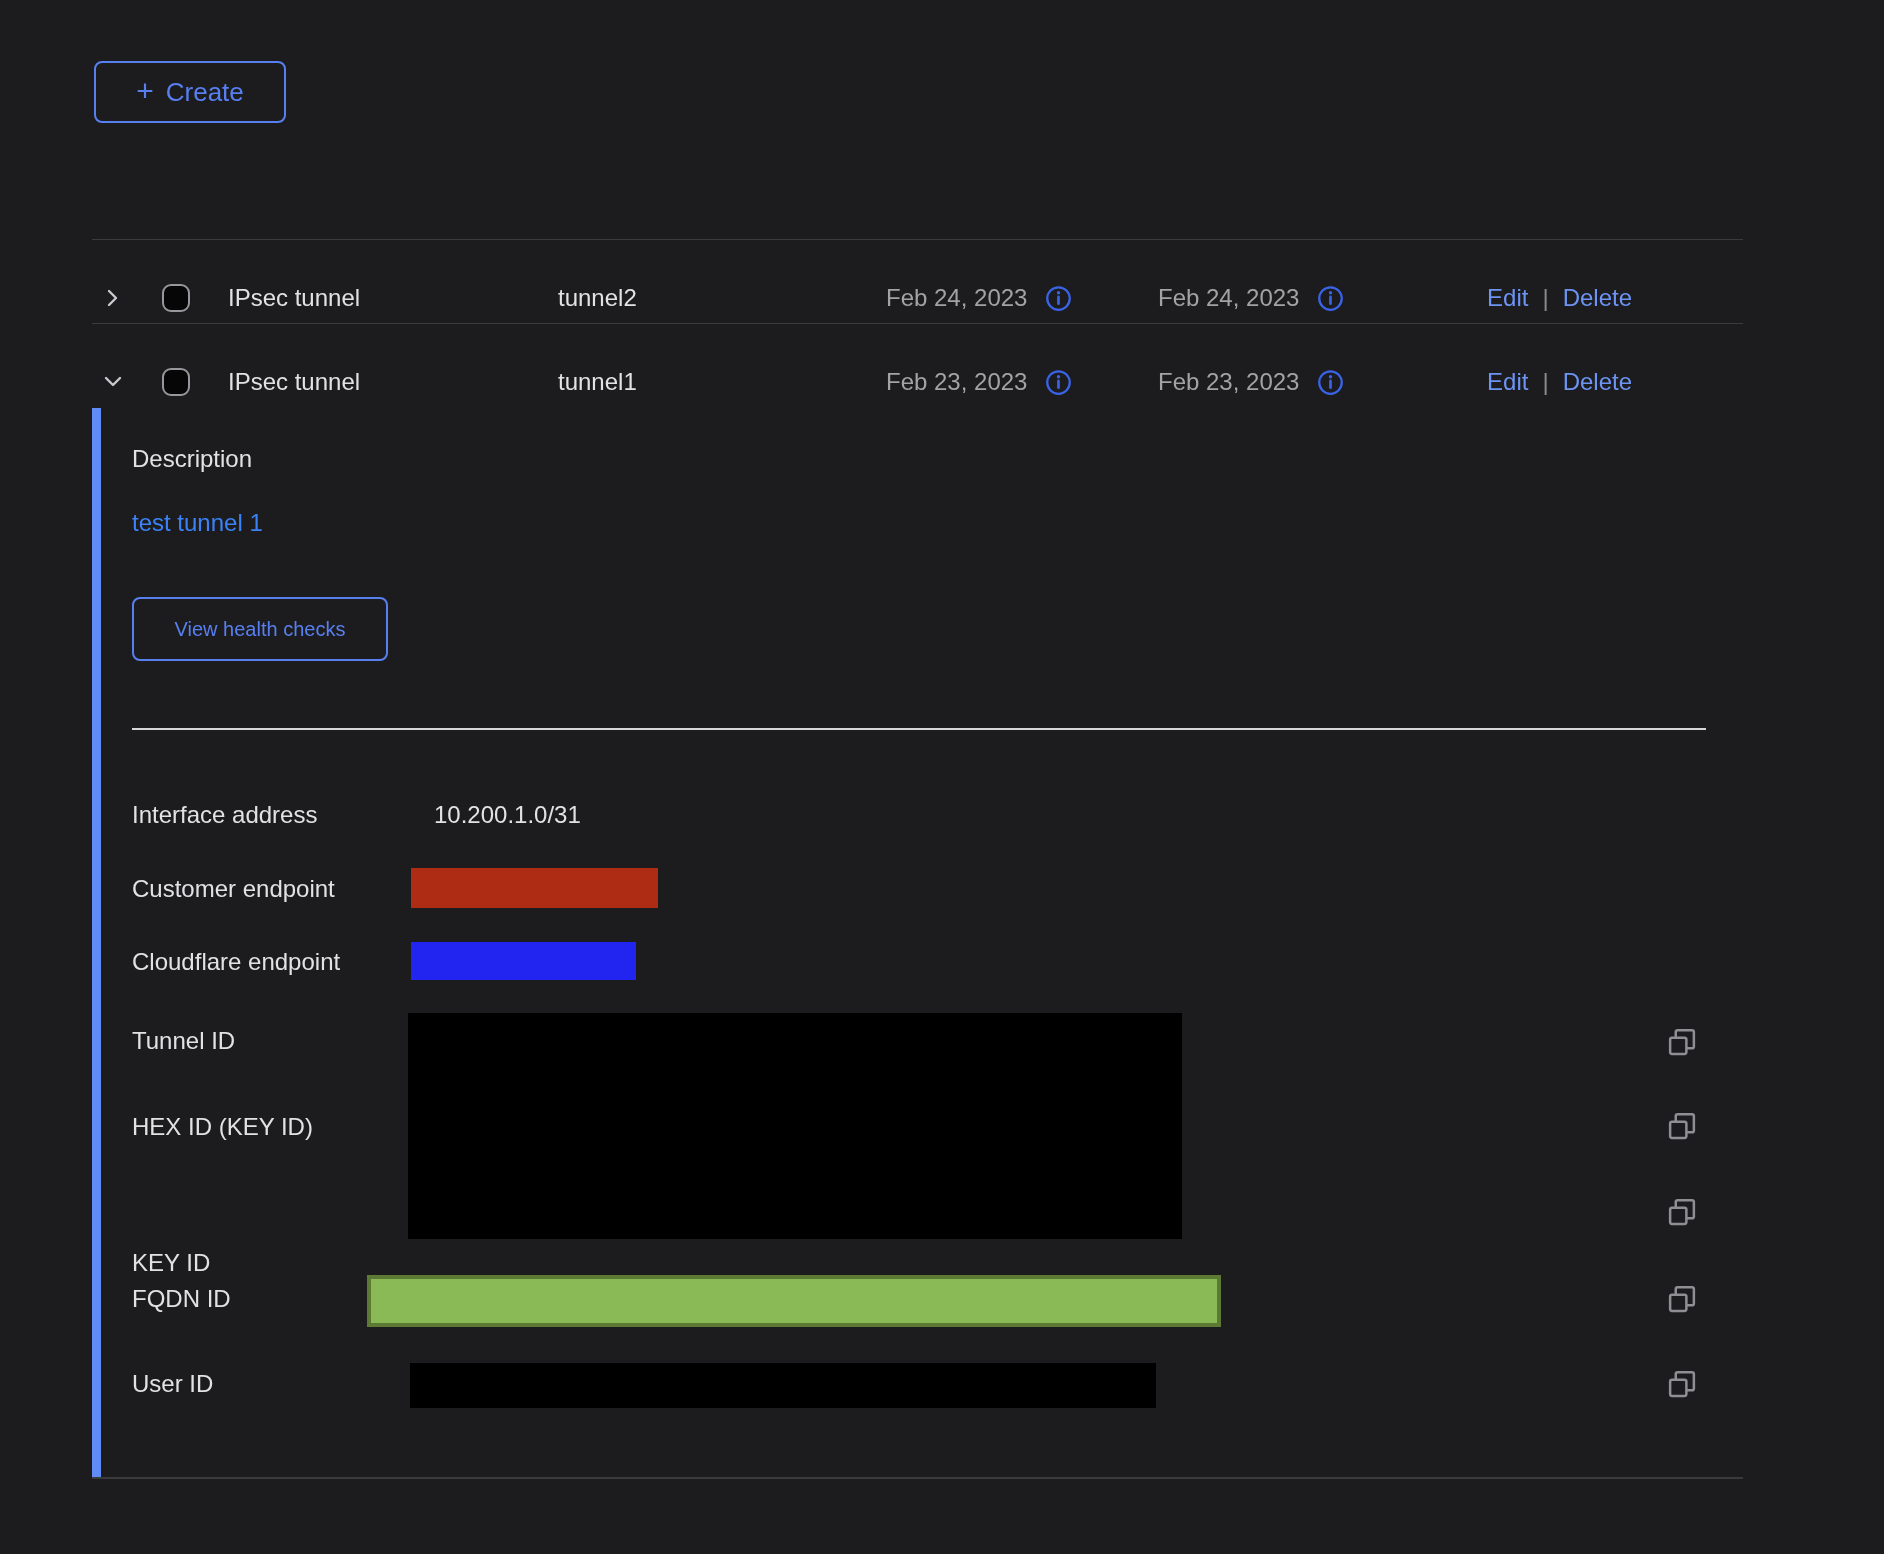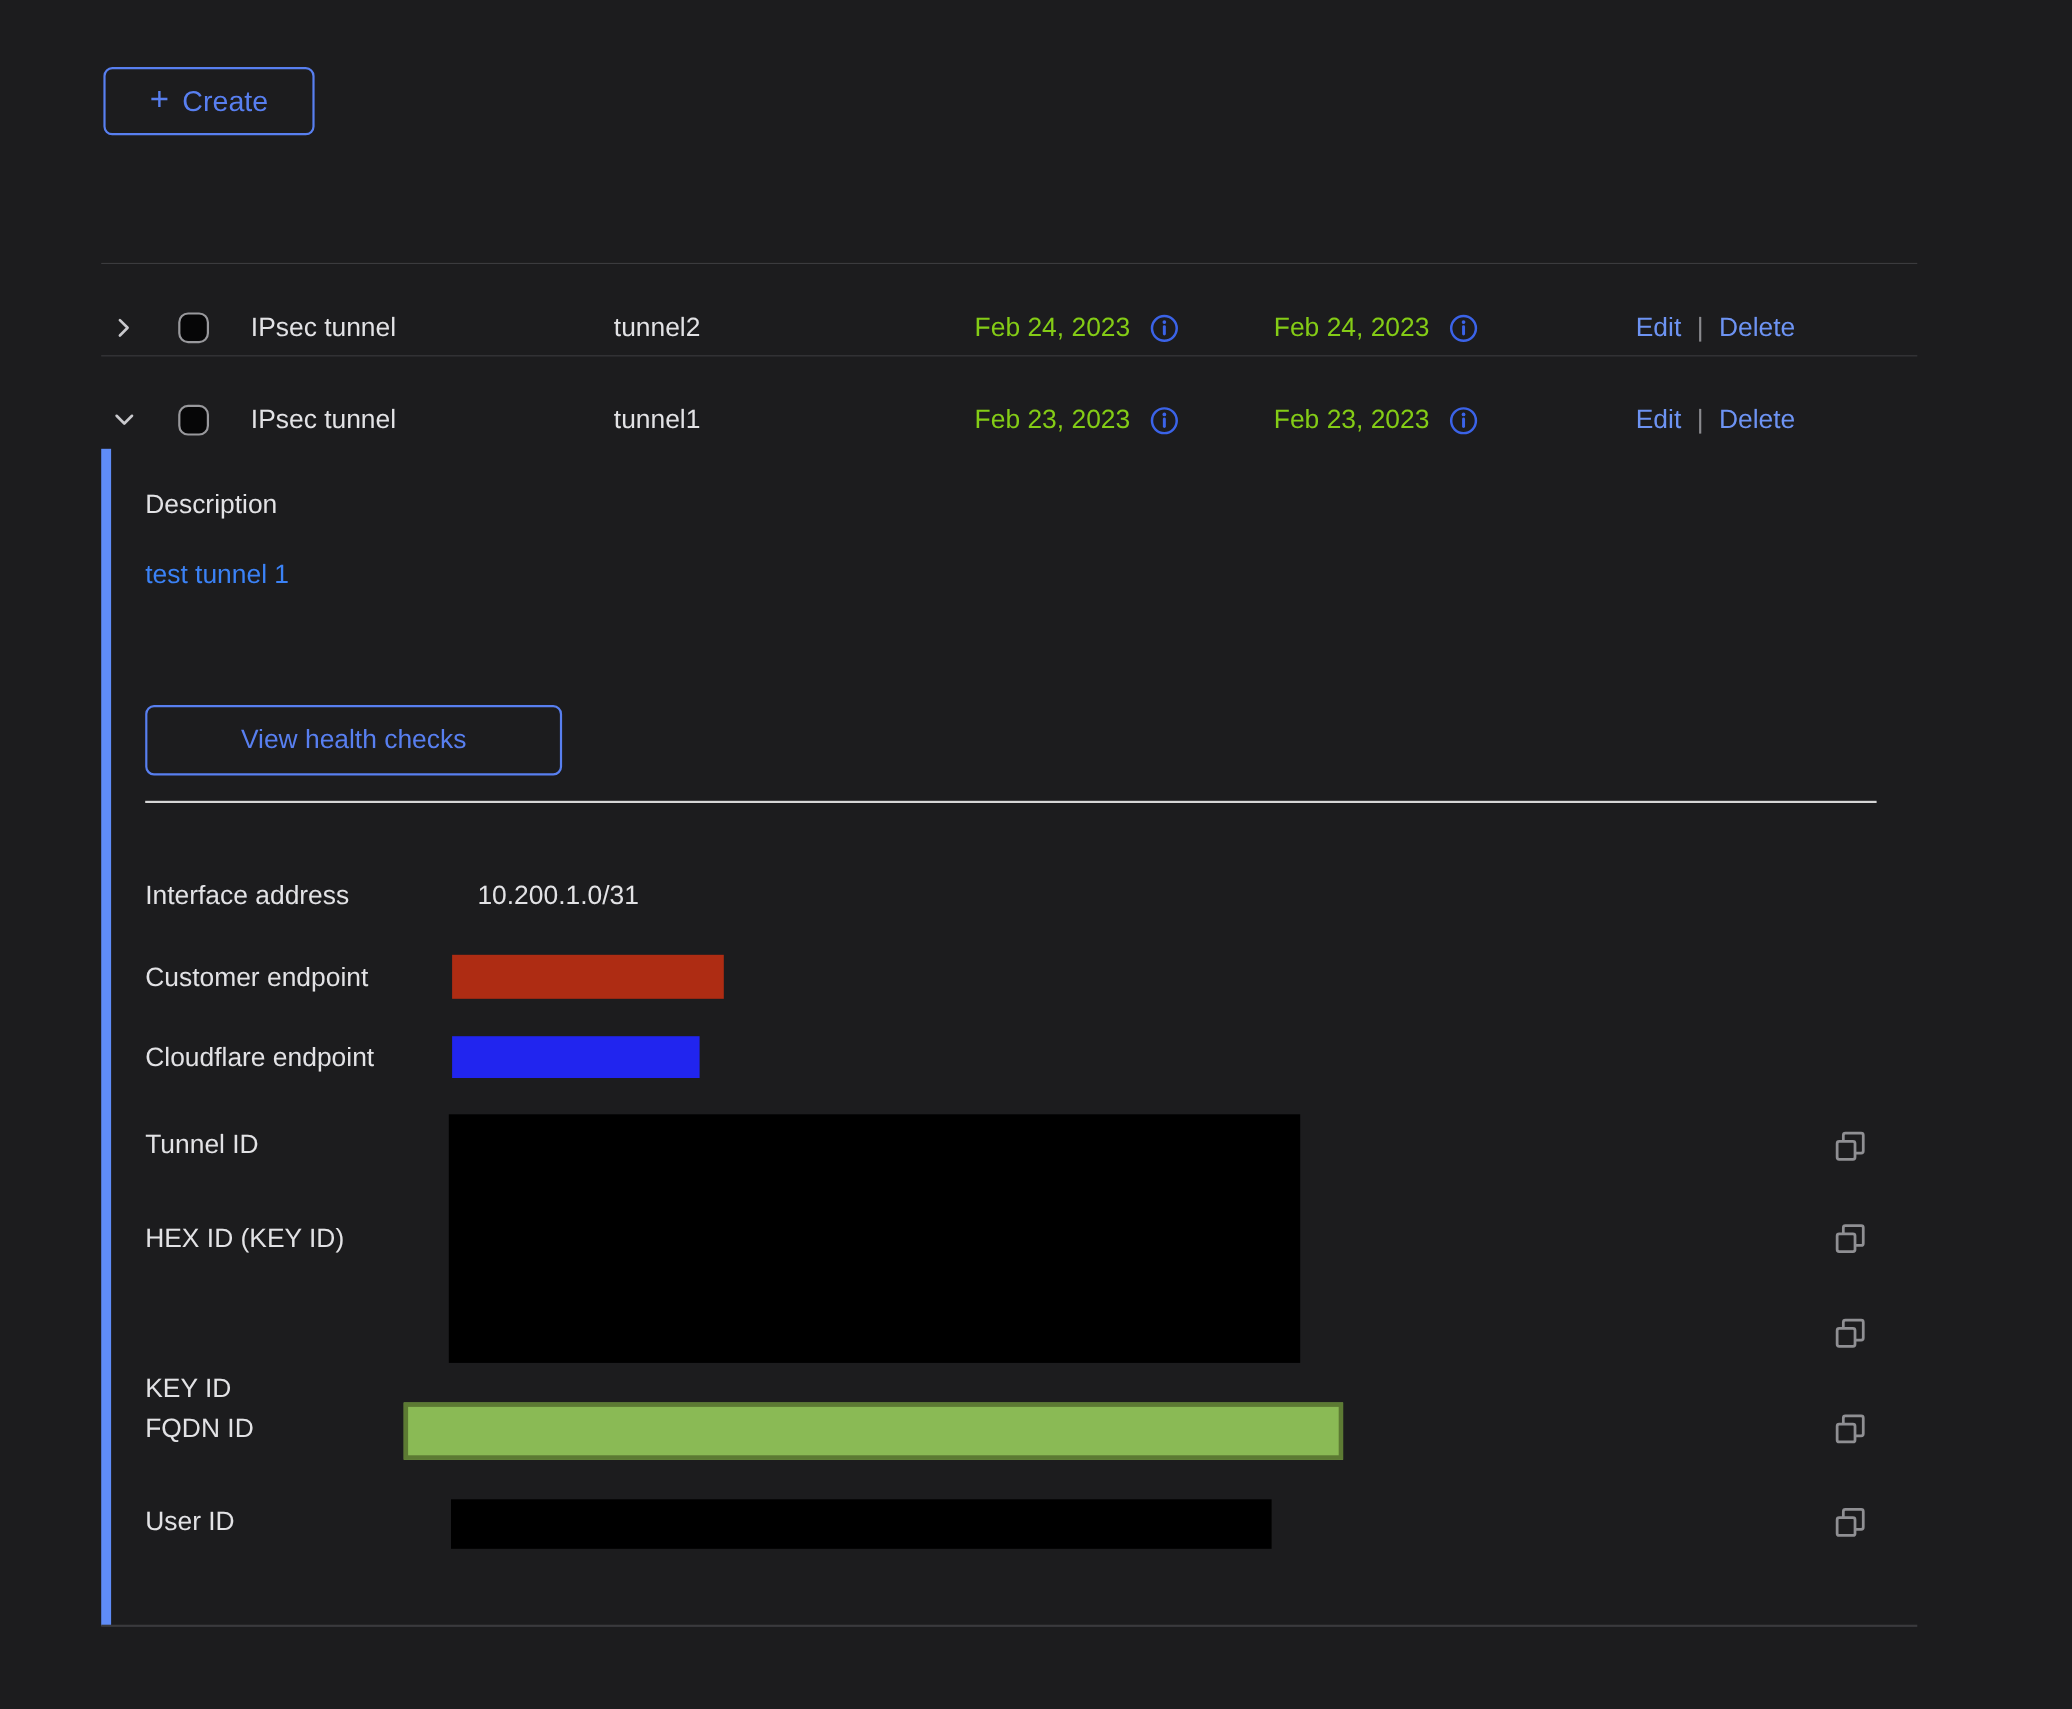--- a/index.html
+++ b/index.html
@@ -24,38 +24,38 @@
   .abs{position:absolute}
 
   
   .outline-btn{
     position:absolute;display:flex;align-items:center;justify-content:center;gap:12px;
     background:transparent;border:2px solid var(--accent-blue);border-radius:8px;
     color:var(--accent-blue);cursor:pointer;font-family:"Liberation Sans",sans-serif;
   }
   .create-btn{left:94px;top:61px;width:192px;height:62px;font-size:26px;}
   .plus-glyph{font-size:30px;font-weight:400;line-height:1;margin-top:-3px}
-  .health-btn{left:132px;top:597px;width:379px;height:64px;font-size:24px;margin-top:44px;}
+  .health-btn{left:132px;top:597px;width:256px;height:64px;font-size:20px;}
 
   
   .thead-row{left:92px;top:193px;width:1651px;height:47px;}
   .th{position:absolute;top:0;height:47px;line-height:47px;font-size:24px;font-weight:700;color:#ededf0;white-space:nowrap}
   .hline{position:absolute;left:92px;width:1651px;height:1px;background:#3b3b3e}
 
   .trow{left:92px;width:1651px;height:84px;}
   .cell{position:absolute;top:16px;height:84px;display:flex;align-items:center;font-size:24px;color:#e2e2e5;white-space:nowrap}
   .col-caret{left:4px}
   .col-check{left:70px}
   .col-type{left:136px}
   .col-name{left:466px}
   .col-created{left:794px}
   .col-modified{left:1066px}
   .col-actions{right:-61px;padding-right:172px}
   .date-cell{gap:18px}
-  .date-text{color:#84cc16}
+  .date-text{color:#a3a3a3}
 
   .checkbox{
     width:28px;height:28px;border:2px solid #98989c;border-radius:9px;background:#060607;cursor:pointer;
   }
   .caret-btn{width:34px;height:34px;display:flex;align-items:center;justify-content:center;cursor:pointer;background:transparent;border:none}
 
   .link{color:var(--link-blue);text-underline-offset:5px;cursor:pointer;font-size:24px}
   .pipe{color:#8a8a8e;margin:0 14px;font-size:24px}
 
   .info-icon{display:inline-flex;cursor:pointer}

